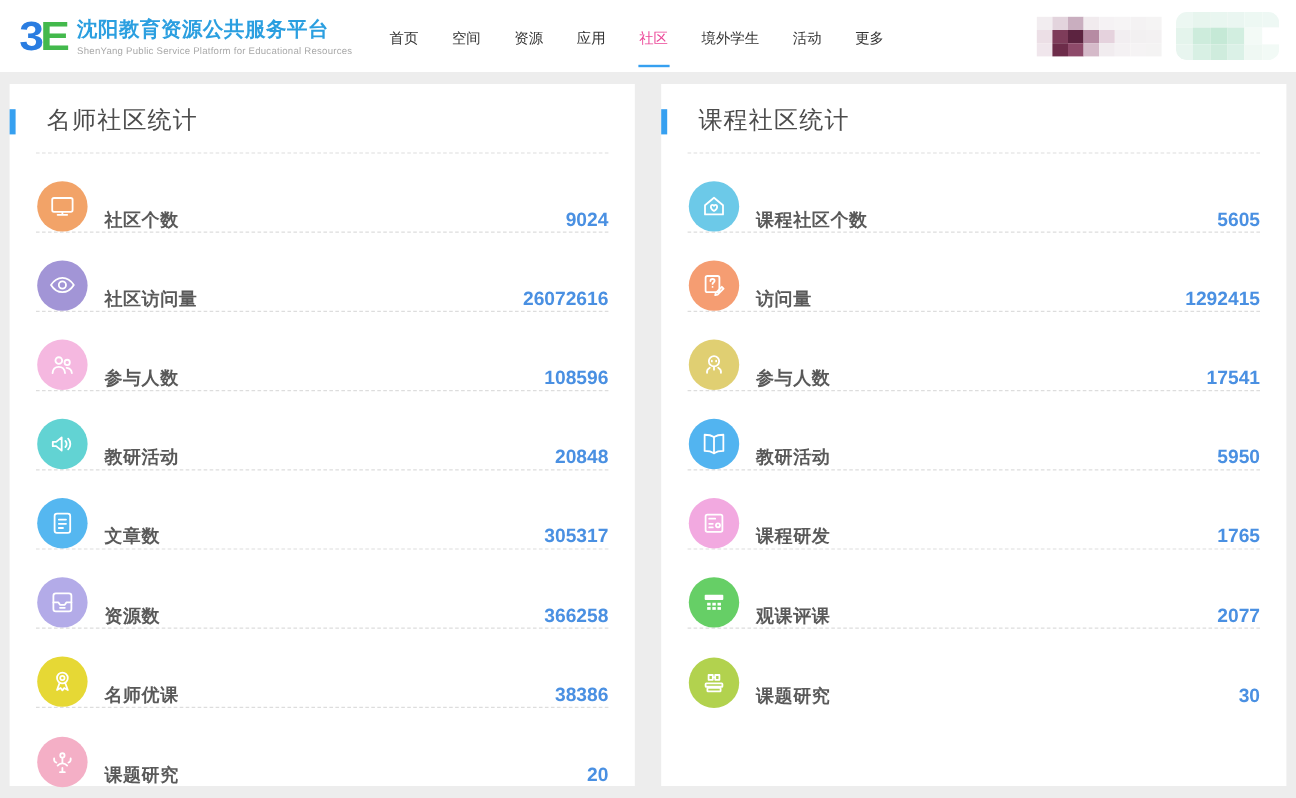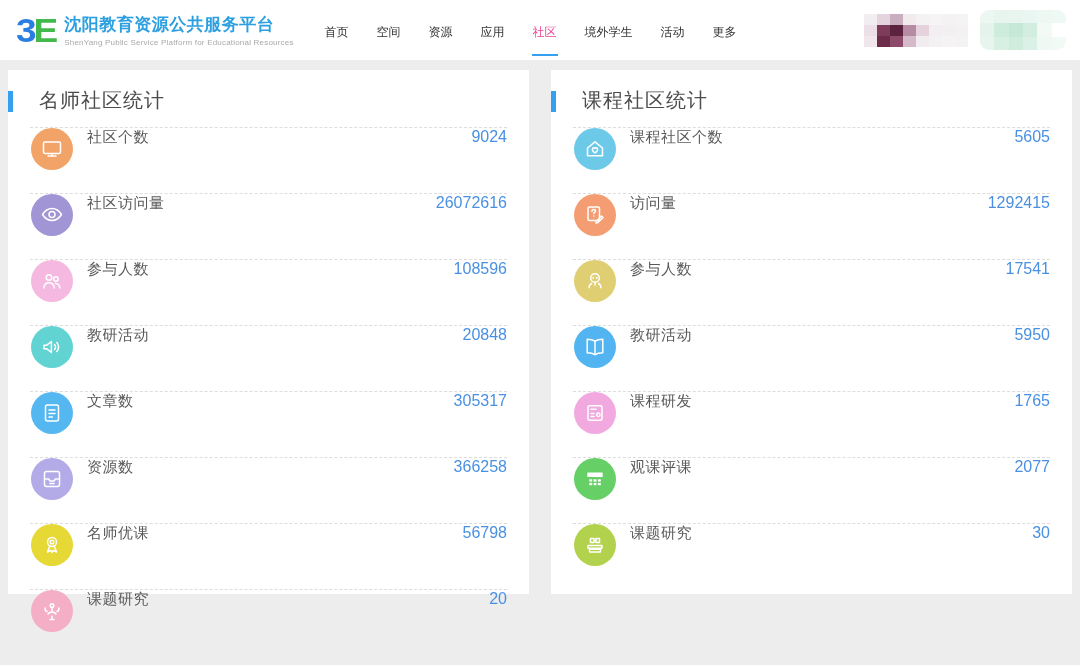--- a/index.html
+++ b/index.html
@@ -24,30 +24,30 @@
   .nav li.active { color:#ec4899; border-bottom:2px solid #36a0f0; }
 
   .user-area { margin-left:auto; display:flex; align-items:center; gap:12px; }
   .mosaic-name { display:grid; grid-template-columns:repeat(8,13px);
     grid-auto-rows:11px; }
   .mosaic-btn { width:86px; height:40px; border-radius:9px; overflow:hidden;
     display:grid; grid-template-columns:repeat(6,1fr); grid-auto-rows:1fr; }
 
   
   .main { display:flex; gap:22px; padding:10px 8px; }
-  .panel { background:#fff; flex:1; height:524px; padding:0 22px; position:relative; }
+  .panel { background:#fff; flex:1; height:585px; padding:0 22px; position:relative; }
 
   .panel-title-row { position:relative; padding:17px 0 13px 9px;
     border-bottom:1px dashed #ddd; }
   .accent-bar { position:absolute; left:-22px; top:21px; width:5px; height:21px;
     background:#36a0f0; }
   .panel-title-row h2 { font-size:20px; font-weight:500; color:#4c4c4c; letter-spacing:1px; }
 
-  .stat-row { height:66px; display:flex; align-items:flex-start;
-    border-bottom:1px dashed #ddd; }
+  .stat-row { height:66px; display:flex; align-items:flex-end;
+    border-bottom:1px dashed #ddd;font-weight:bold; }
   .stat-row:last-child { border-bottom:none; }
   .icon-circle { width:42px; height:42px; border-radius:50%; flex:0 0 42px;
     display:flex; align-items:center; justify-content:center; margin:0 14px 0 1px; }
   .icon-circle svg { display:block; }
   .stat-label { font-size:15px; color:#595959; letter-spacing:.5px; }
   .stat-value { margin-left:auto; font-size:16px; color:#4a90e2; }
 </style>
 </head>
 <body>
 
@@ -194,21 +194,21 @@
         </div>
         <div class="stat-row">
           <span class="icon-circle" style="background:#e6d835">
             <svg width="24" height="24" viewBox="0 0 24 24" fill="none" stroke="#fff" stroke-width="1.5" stroke-linecap="round" stroke-linejoin="round">
               <circle cx="12" cy="9" r="4.5"></circle>
               <circle cx="12" cy="9" r="1.8"></circle>
               <path d="M9.8 12.8L7.5 19l3-1.7 1.5 2 1.5-2 3 1.7-2.3-6.2"></path>
             </svg>
           </span>
           <span class="stat-label">名师优课</span>
-          <span class="stat-value">56798</span>
+          <span class="stat-value">38386</span>
         </div>
         <div class="stat-row">
           <span class="icon-circle" style="background:#f4afc6">
             <svg width="24" height="24" viewBox="0 0 24 24" fill="none" stroke="#fff" stroke-width="1.5" stroke-linecap="round" stroke-linejoin="round">
               <circle cx="12" cy="6.5" r="1.8"></circle>
               <path d="M12 8.6v4.4M12 17v2.5M10 20.5h4"></path>
               <path d="M7 12.5c-1.6-.5-2.1-2-1.9-3.5M17 12.5c1.6-.5 2.1-2 1.9-3.5"></path>
               <path d="M8 15c1-1.3 2.4-1.9 4-1.9s3 .6 4 1.9"></path>
             </svg>
           </span>

